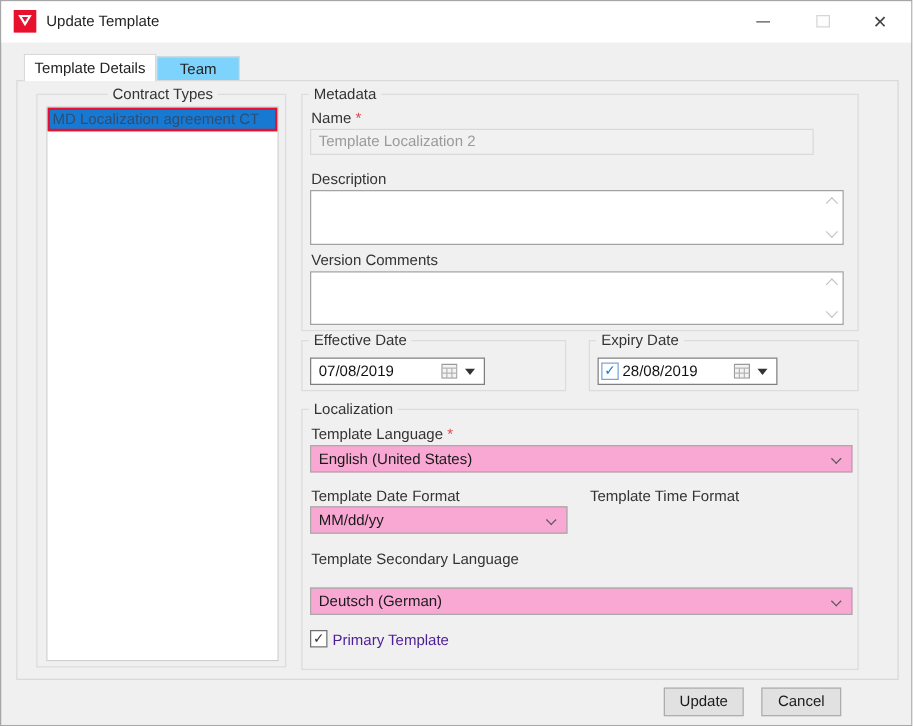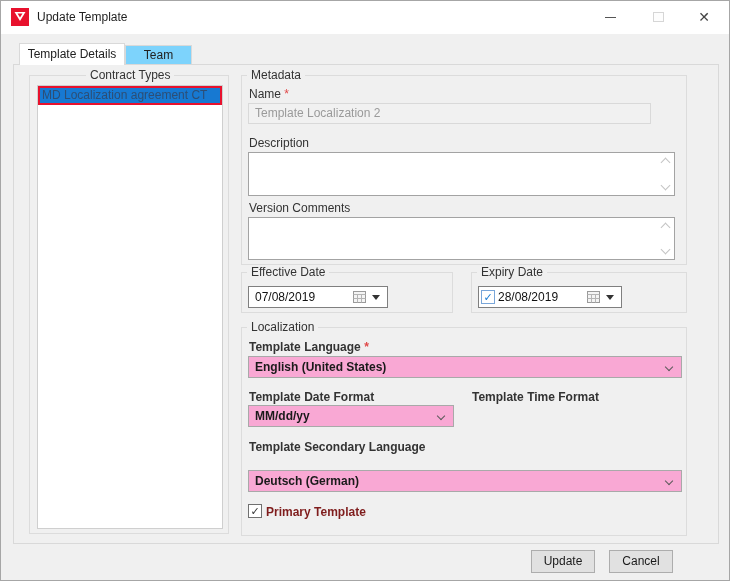--- a/index.html
+++ b/index.html
@@ -55,21 +55,21 @@
 
   
   .combo { position: absolute; height: 22px; background: #f9a8d4; border: 1px solid #a9a9a9; line-height: 20px; padding-left: 6px; color: #1a1a1a; white-space: nowrap; overflow: hidden; }
   .combo-chev { position: absolute; right: 9px; top: 7px; width: 6px; height: 6px; border-right: 1px solid #5a5a5a; border-bottom: 1px solid #5a5a5a; transform: rotate(45deg); }
 
   
   .btn { position: absolute; top: 549px; width: 64px; height: 23px; background: #e1e1e1; border: 1px solid #adadad; text-align: center; line-height: 21px; color: #1a1a1a; }
   .btn-update { left: 530px; }
   .btn-cancel { left: 608px; }
 
-  .cbrow-label { position: absolute; color: #7f1d1d; }
+  .cbrow-label { position: absolute; color: #4c1d95; }
 </style>
 </head>
 <body>
 
 <div class="dialog">
 
   <div class="titlebar">
     <div class="logo">
       <svg width="18" height="18" viewBox="0 0 18 18">
         <rect x="0" y="0" width="18" height="18" fill="#e8112d"></rect>
@@ -149,21 +149,21 @@
           <line x1="4.5" y1="4.5" x2="4.5" y2="12.5" stroke="#b5b5b5"></line>
           <line x1="8.5" y1="4.5" x2="8.5" y2="12.5" stroke="#b5b5b5"></line>
           <line x1="0.5" y1="8.5" x2="12.5" y2="8.5" stroke="#b5b5b5"></line>
         </svg>
       </span>
       <span class="dp-arrow"></span>
     </div>
   </div>
 
   <div class="group-label" style="left:246px; top:319px;">Localization</div>
-  <div class="group" style="left:240px; top:326px; width:446px; height:209px;font-weight:bold;">
+  <div class="group" style="left:240px; top:326px; width:446px; height:209px;">
     <div class="field-label" style="left:7px; top:12px;"><span>Template Language</span> <span class="req">*</span></div>
     <div class="combo" style="left:6px; top:28px; width:434px;">
       <span>English (United States)</span>
       <span class="combo-chev"></span>
     </div>
 
     <div class="field-label" style="left:7px; top:62px;">Template Date Format</div>
     <div class="combo" style="left:6px; top:77px; width:206px;">
       <span>MM/dd/yy</span>
       <span class="combo-chev"></span>

